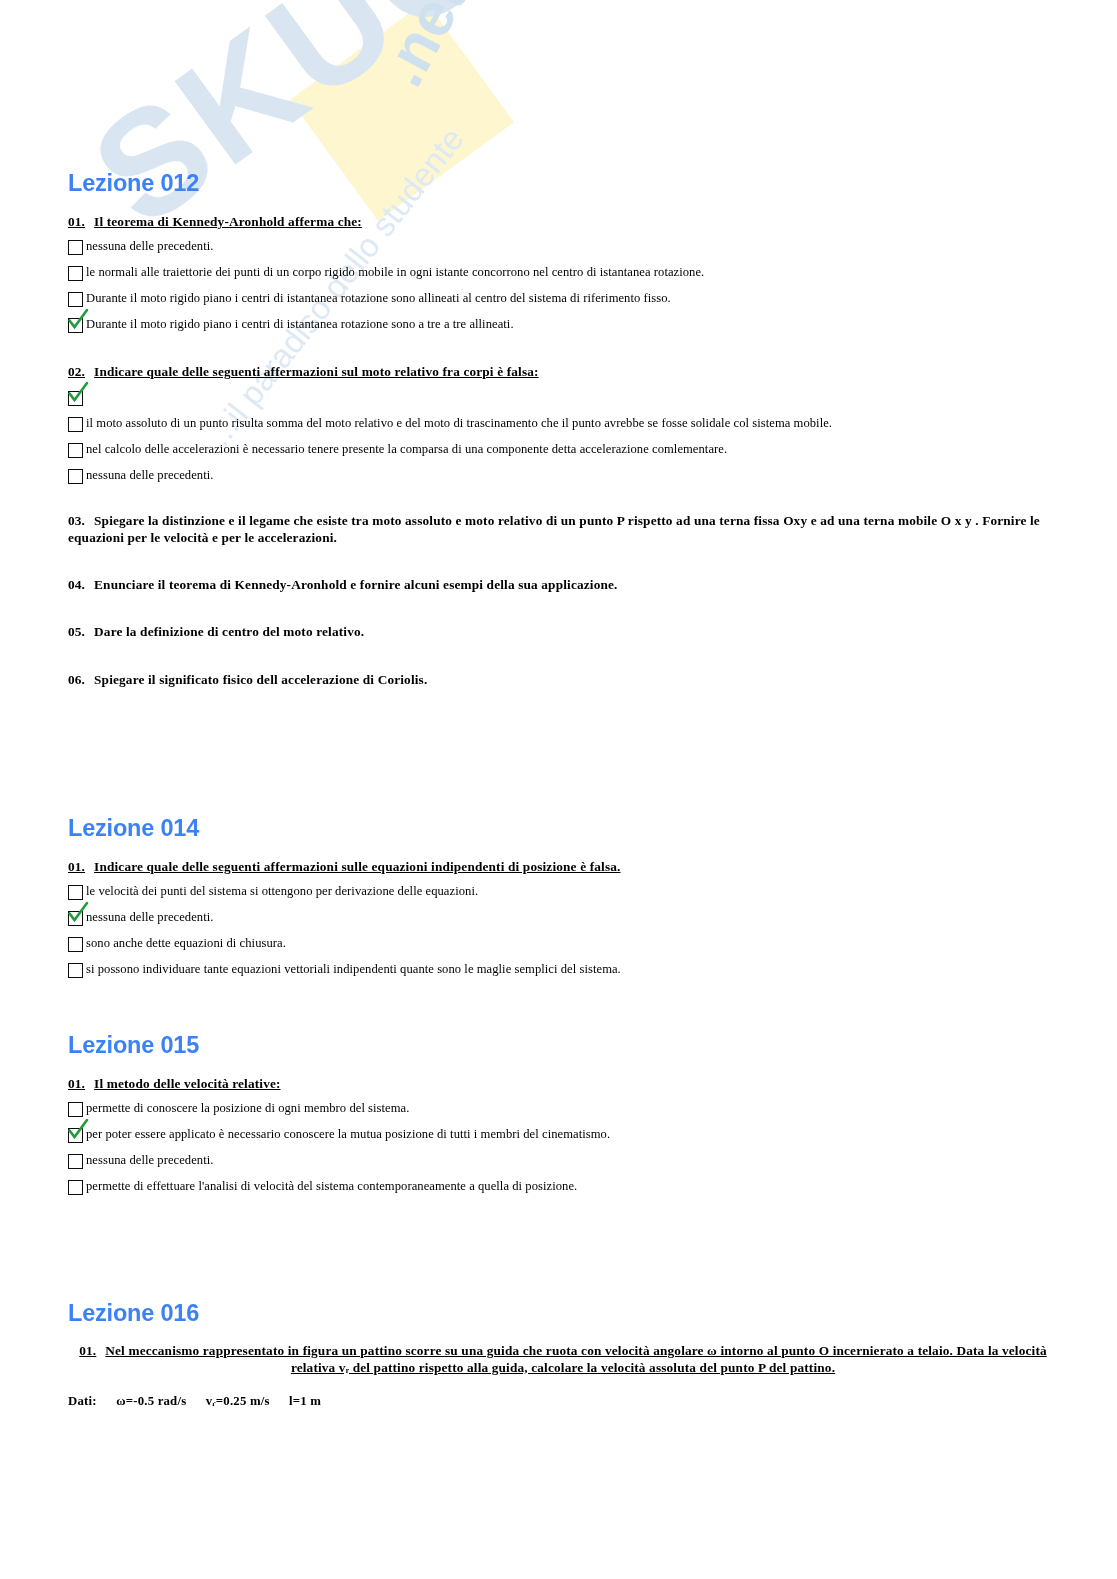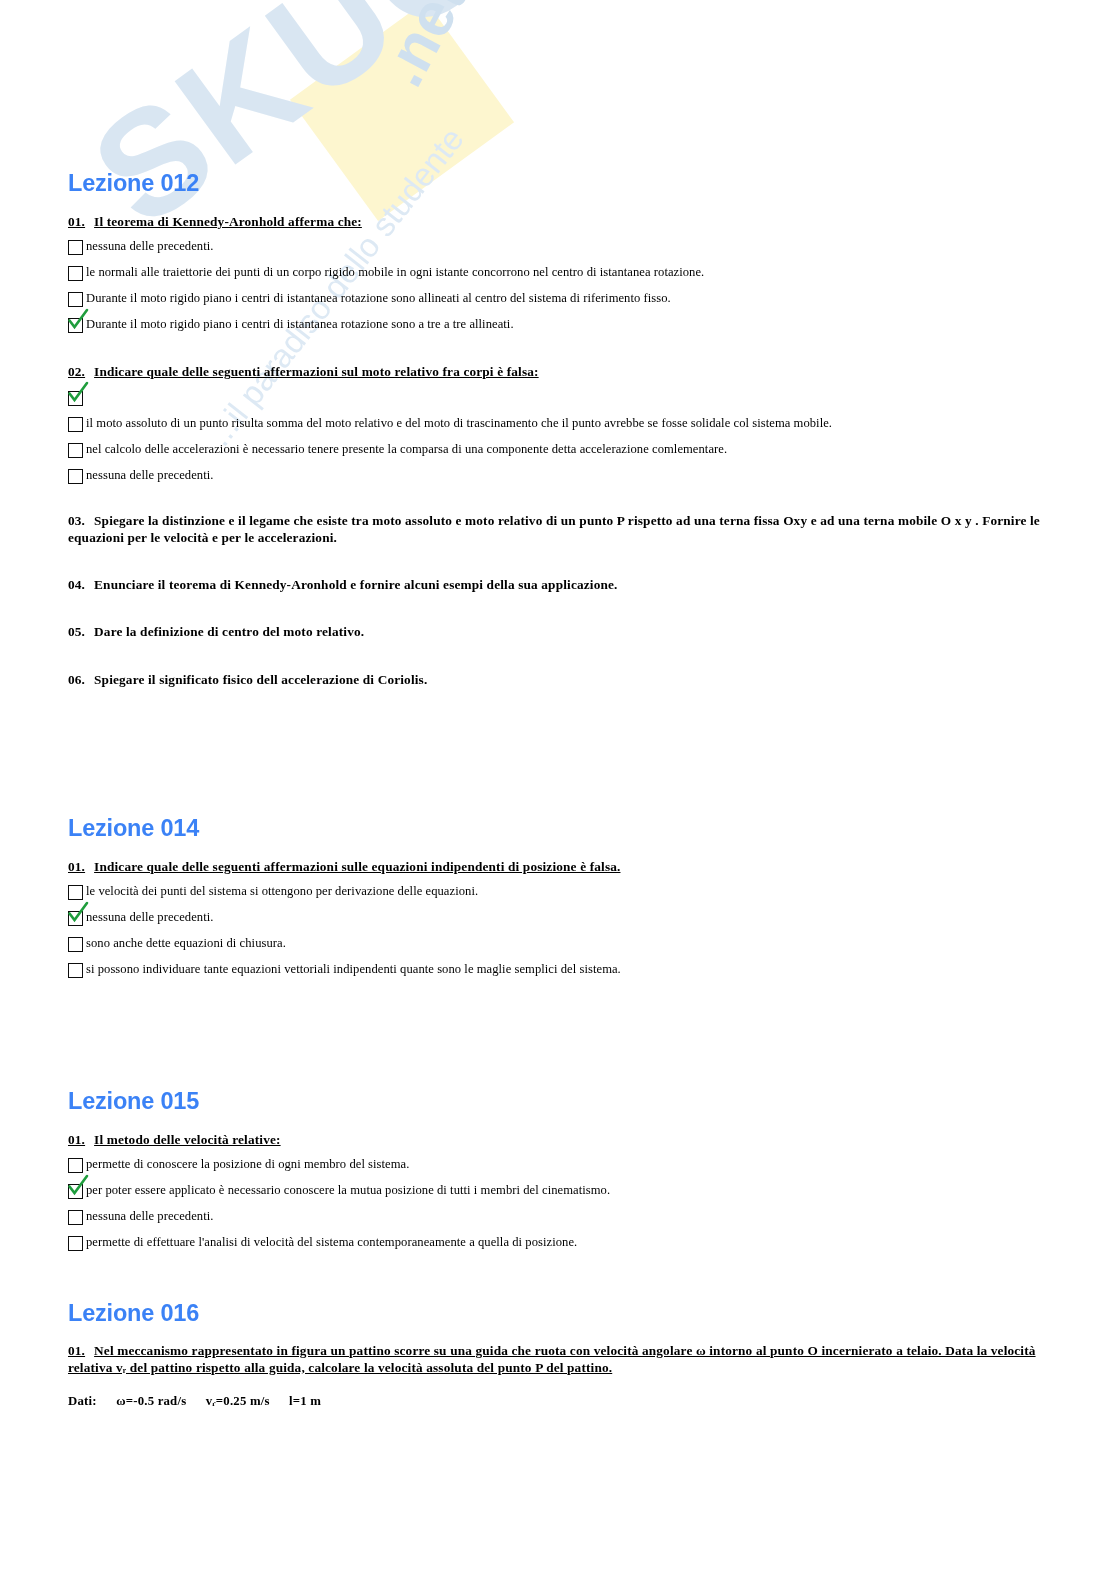--- a/index.html
+++ b/index.html
@@ -96,21 +96,21 @@
     font-weight: bold;
     font-size: 13.3px;
     line-height: 1.3;
     margin: 0 0 9px 0;
     letter-spacing: 0.15px;
     text-decoration: underline;
   }
   .q-head .q-num {
     margin-right: 9px;
   }
-  .q-head.long { line-height: 1.25; }
+  .q-head.long { line-height: 1.25; text-align: center; }
 
   .options { margin: 0 0 0 0; }
 
   .option {
     display: flex;
     align-items: flex-start;
     margin-bottom: 10px;
     position: relative;
   }
   .option .box {
@@ -265,21 +265,21 @@
           <span class="otext">sono anche dette equazioni di chiusura.</span>
         </div>
         <div class="option">
           <span class="box"></span>
           <span class="otext">si possono individuare tante equazioni vettoriali indipendenti quante sono le maglie semplici del sistema.</span>
         </div>
       </div>
     </div>
   </section>
 
-  <section class="lesson" style="top:1088px;">
+  <section class="lesson" style="top:1032px;">
     <h1 class="lesson-title">Lezione 015</h1>
     <div class="question">
       <p class="q-head">
         <span class="q-num">01.</span><span>Il metodo delle velocità relative:</span>
       </p>
       <div class="options">
         <div class="option">
           <span class="box"></span>
           <span class="otext">permette di conoscere la posizione di ogni membro del sistema.</span>
         </div>

